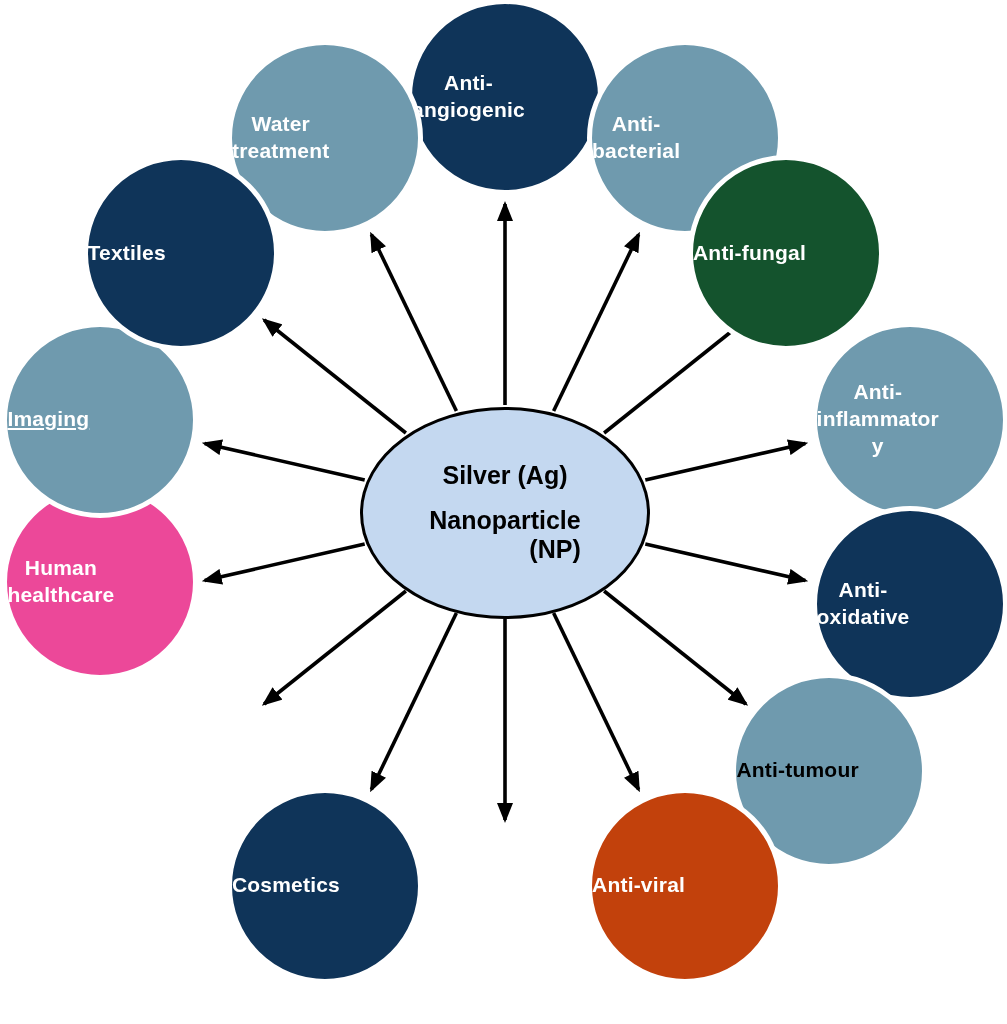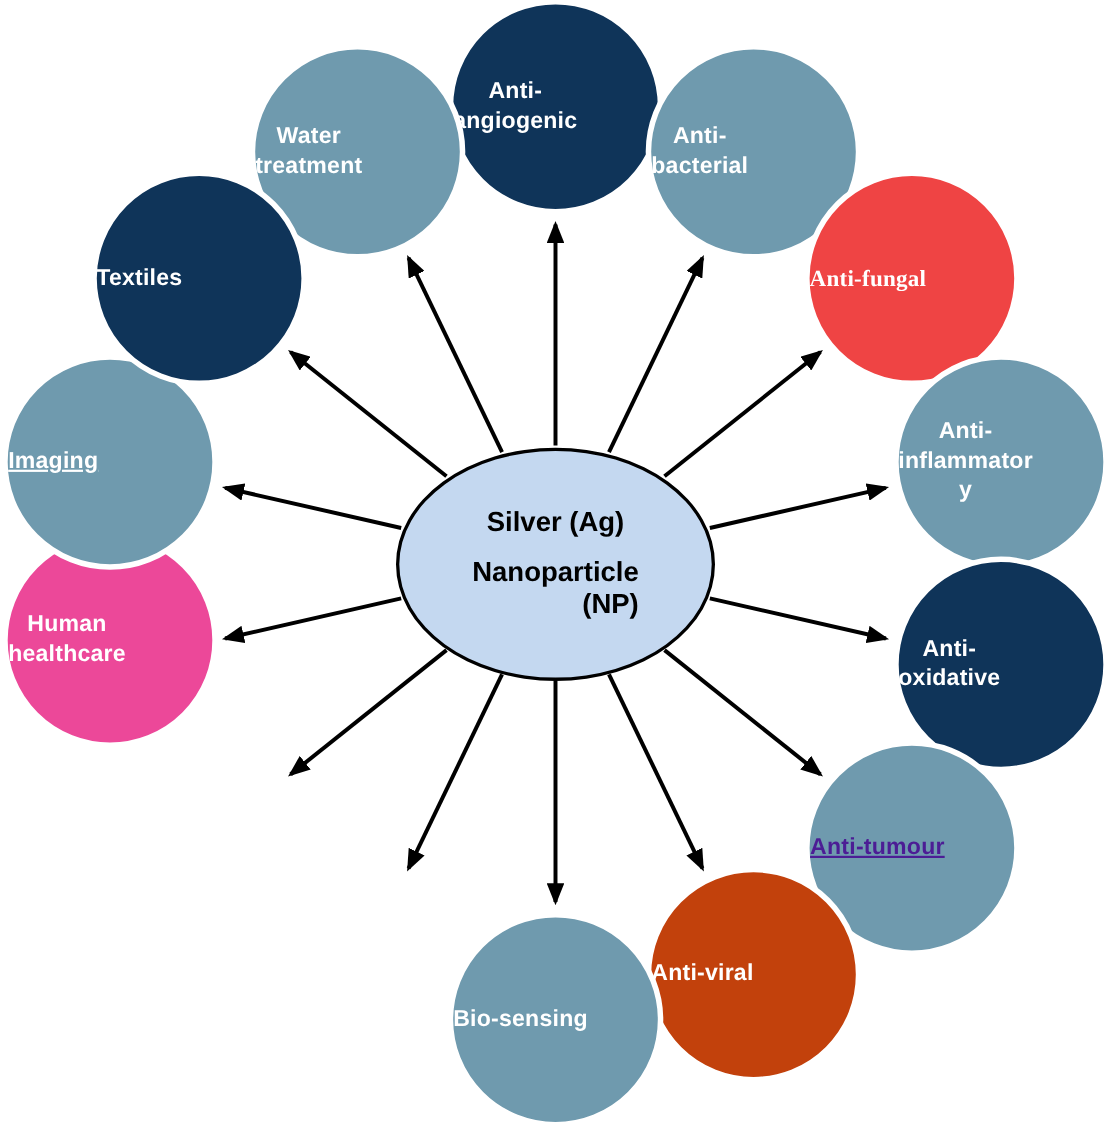--- a/index.html
+++ b/index.html
@@ -106,40 +106,40 @@
   </div>
 
 <div class="circle" style="left: 407px; top: -1px; background: rgb(15, 52, 89); border-color: rgb(255, 255, 255);">
       <span class="node-label" style="color: rgb(255, 255, 255);">Anti-
 angiogenic</span>
     </div>
     <div class="circle" style="left: 587.062px; top: 40.0979px; background: rgb(111, 154, 174); border-color: rgb(255, 255, 255);">
       <span class="node-label" style="color: rgb(255, 255, 255);">Anti-
 bacterial</span>
     </div>
-    <div class="circle" style="left: 731px; top: 155.252px; background: #ef4444; border-color: rgb(255, 255, 255); font-family: Liberation Serif, serif;">
+    <div class="circle" style="left: 688px; top: 155.252px; background: #14532d; border-color: rgb(255, 255, 255);">
       <span class="node-label" style="color: rgb(255, 255, 255);">Anti-fungal</span>
     </div>
     <div class="circle" style="left: 811.595px; top: 321.654px; background: rgb(111, 154, 174); border-color: rgb(255, 255, 255);">
       <span class="node-label" style="color: rgb(255, 255, 255);">Anti-
 inflammator
 y</span>
     </div>
     <div class="circle" style="left: 811.595px; top: 506.346px; background: rgb(15, 52, 89); border-color: rgb(255, 255, 255);">
       <span class="node-label" style="color: rgb(255, 255, 255);">Anti-
 oxidative</span>
     </div>
     <div class="circle" style="left: 731.46px; top: 672.748px; background: rgb(111, 154, 174); border-color: rgb(255, 255, 255);">
-      <span class="node-label" style="color: #4c1d95; text-decoration: underline;">Anti-tumour</span>
+      <span class="node-label" style="color: #000000;">Anti-tumour</span>
     </div>
     <div class="circle" style="left: 587.062px; top: 787.902px; background: #c2410c; border-color: rgb(255, 255, 255);">
       <span class="node-label" style="color: rgb(255, 255, 255);">Anti-viral</span>
     </div>
-    <div class="circle" style="left: 407px; top: 829px; background: rgb(111, 154, 174); border-color: rgb(255, 255, 255);">
-      <span class="node-label" style="color: rgb(255, 255, 255);">Bio-sensing</span>
+    <div class="circle" style="left: 226.938px; top: 787.902px; background: rgb(15, 52, 89); border-color: rgb(255, 255, 255);">
+      <span class="node-label" style="color: rgb(255, 255, 255);">Cosmetics</span>
     </div>
     <div class="circle" style="left: 2.40492px; top: 484px; background: #ec4899; border-color: rgb(255, 255, 255);">
       <span class="node-label" style="color: rgb(255, 255, 255);">Human
 healthcare</span>
     </div>
     <div class="circle" style="left: 2.40492px; top: 321.654px; background: rgb(111, 154, 174); border-color: rgb(255, 255, 255);">
       <span class="node-label" style="color: rgb(255, 255, 255); text-decoration: underline;">Imaging</span>
     </div>
     <div class="circle" style="left: 226.938px; top: 40.0979px; background: rgb(111, 154, 174); border-color: rgb(255, 255, 255);">
       <span class="node-label" style="color: rgb(255, 255, 255);">Water

